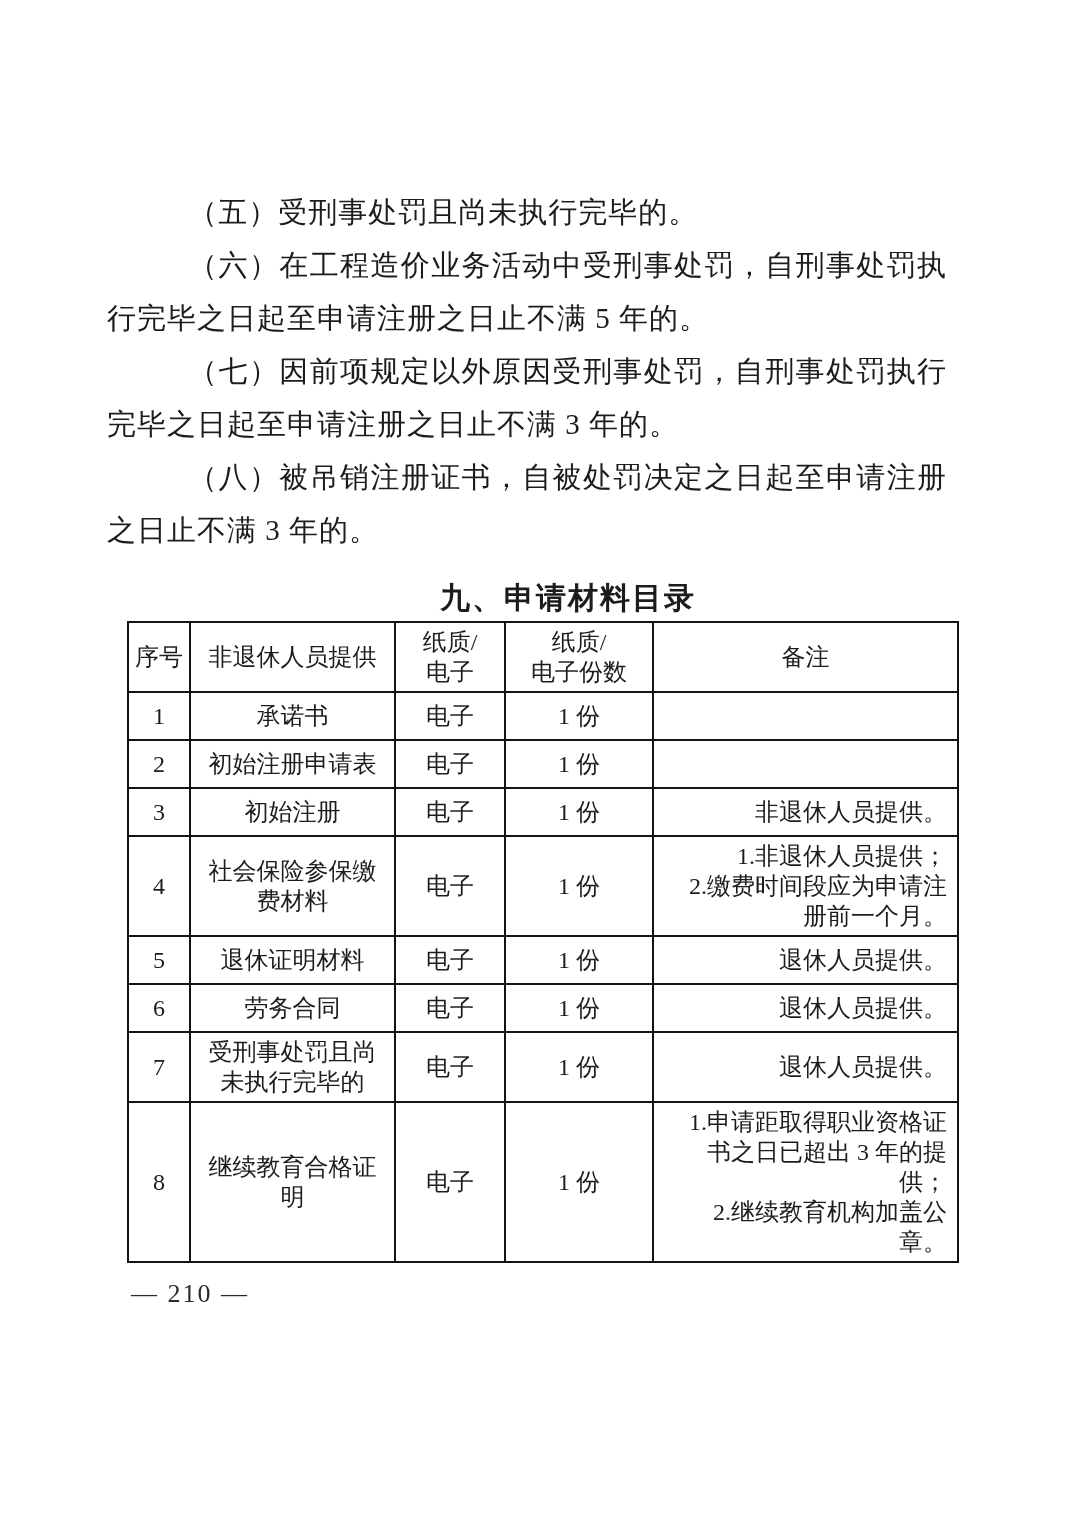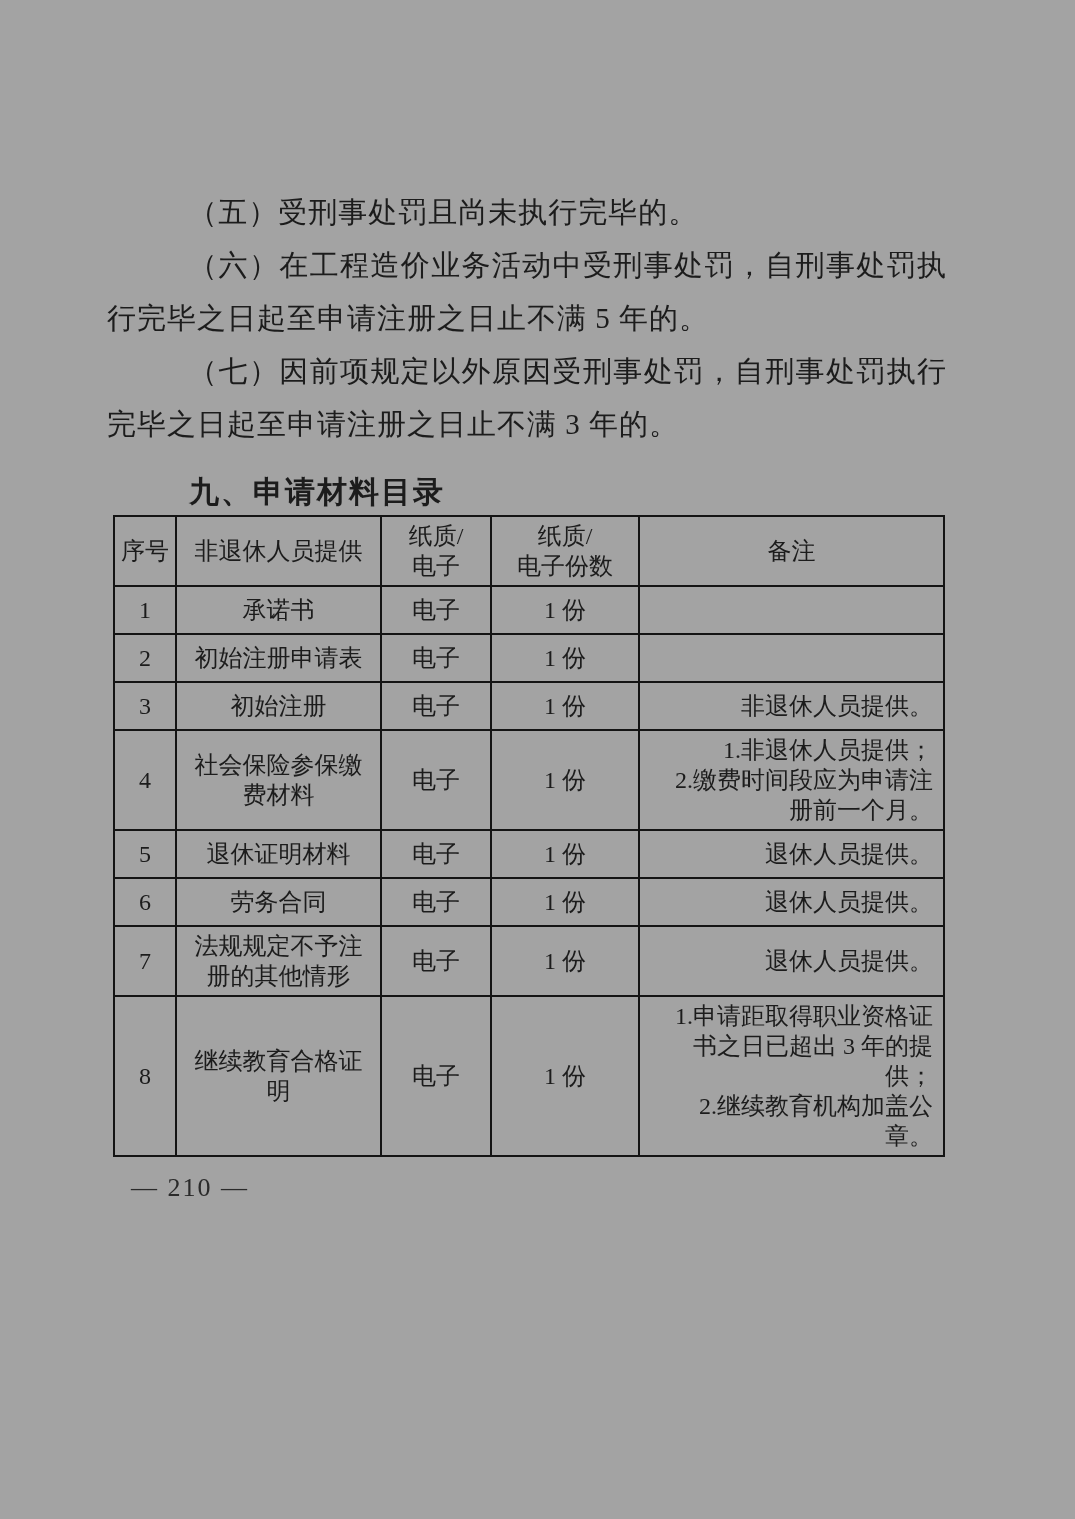--- a/index.html
+++ b/index.html
@@ -5,21 +5,21 @@
   html, body {
     margin: 0;
     padding: 0;
     background: #e8e8e8;
   }
   .page {
     position: relative;
     width: 1075px;
     height: 1519px;
     margin: 0 auto;
-    background: #a3a3a3;
+    background: #ffffff;
     color: #1c1c1c;
     font-family: "Liberation Serif", "DejaVu Serif", serif;
     overflow: hidden;
     box-sizing: border-box;
     padding: 186px 128px 0 107px;
   }
   .body-text p {
     margin: 0;
     font-size: 29px;
     line-height: 53px;
@@ -29,33 +29,34 @@
     letter-spacing: 1px;
   }
   .section-heading {
     margin: 18px 0 0 0;
     padding-left: 82px;
     font-family: "Liberation Sans", "DejaVu Sans", sans-serif;
     font-weight: bold;
     font-size: 30px;
     line-height: 46px;
     letter-spacing: 2px;
+    text-align: center;
   }
   .subsection-heading {
     margin: 8px 0 10px 0;
     padding-left: 78px;
     font-style: italic;
     font-weight: 600;
     font-size: 30px;
     line-height: 46px;
     letter-spacing: 3px;
   }
   table.mat-table {
     border-collapse: collapse;
-    margin-left: 6px;
+    margin-left: 20px;
     width: 830px;
     table-layout: fixed;
     font-size: 24px;
   }
   .mat-table th, .mat-table td {
     border: 2px solid #141414;
     padding: 4px 6px;
     text-align: center;
     vertical-align: middle;
     font-weight: normal;
@@ -87,20 +88,21 @@
 </style>
 </head>
 <body>
 
 <div class="page">
 
   <div class="body-text">
     <p>（五）受刑事处罚且尚未执行完毕的。</p>
     <p>（六）在工程造价业务活动中受刑事处罚，自刑事处罚执行完毕之日起至申请注册之日止不满 5 年的。</p>
     <p>（七）因前项规定以外原因受刑事处罚，自刑事处罚执行完毕之日起至申请注册之日止不满 3 年的。</p>
+    <p>（八）被吊销注册证书，自被处罚决定之日起至申请注册之日止不满 3 年的。</p>
   </div>
 
   <h2 class="section-heading">九、申请材料目录</h2>
 
   <table class="mat-table">
     <colgroup>
       <col class="c-no">
         <col class="c-name">
         <col class="c-medium">
         <col class="c-copies">
@@ -156,21 +158,21 @@
       </tr>
       <tr>
         <td>6</td>
         <td>劳务合同</td>
         <td>电子</td>
         <td>1 份</td>
         <td class="remark">退休人员提供。</td>
       </tr>
       <tr class="mid">
         <td>7</td>
-        <td>法规规定不予注册的其他情形</td>
+        <td>受刑事处罚且尚未执行完毕的</td>
         <td>电子</td>
         <td>1 份</td>
         <td class="remark">退休人员提供。</td>
       </tr>
       <tr class="taller">
         <td>8</td>
         <td>继续教育合格证明</td>
         <td>电子</td>
         <td>1 份</td>
         <td class="remark">1.申请距取得职业资格证书之日已超出 3 年的提供；

